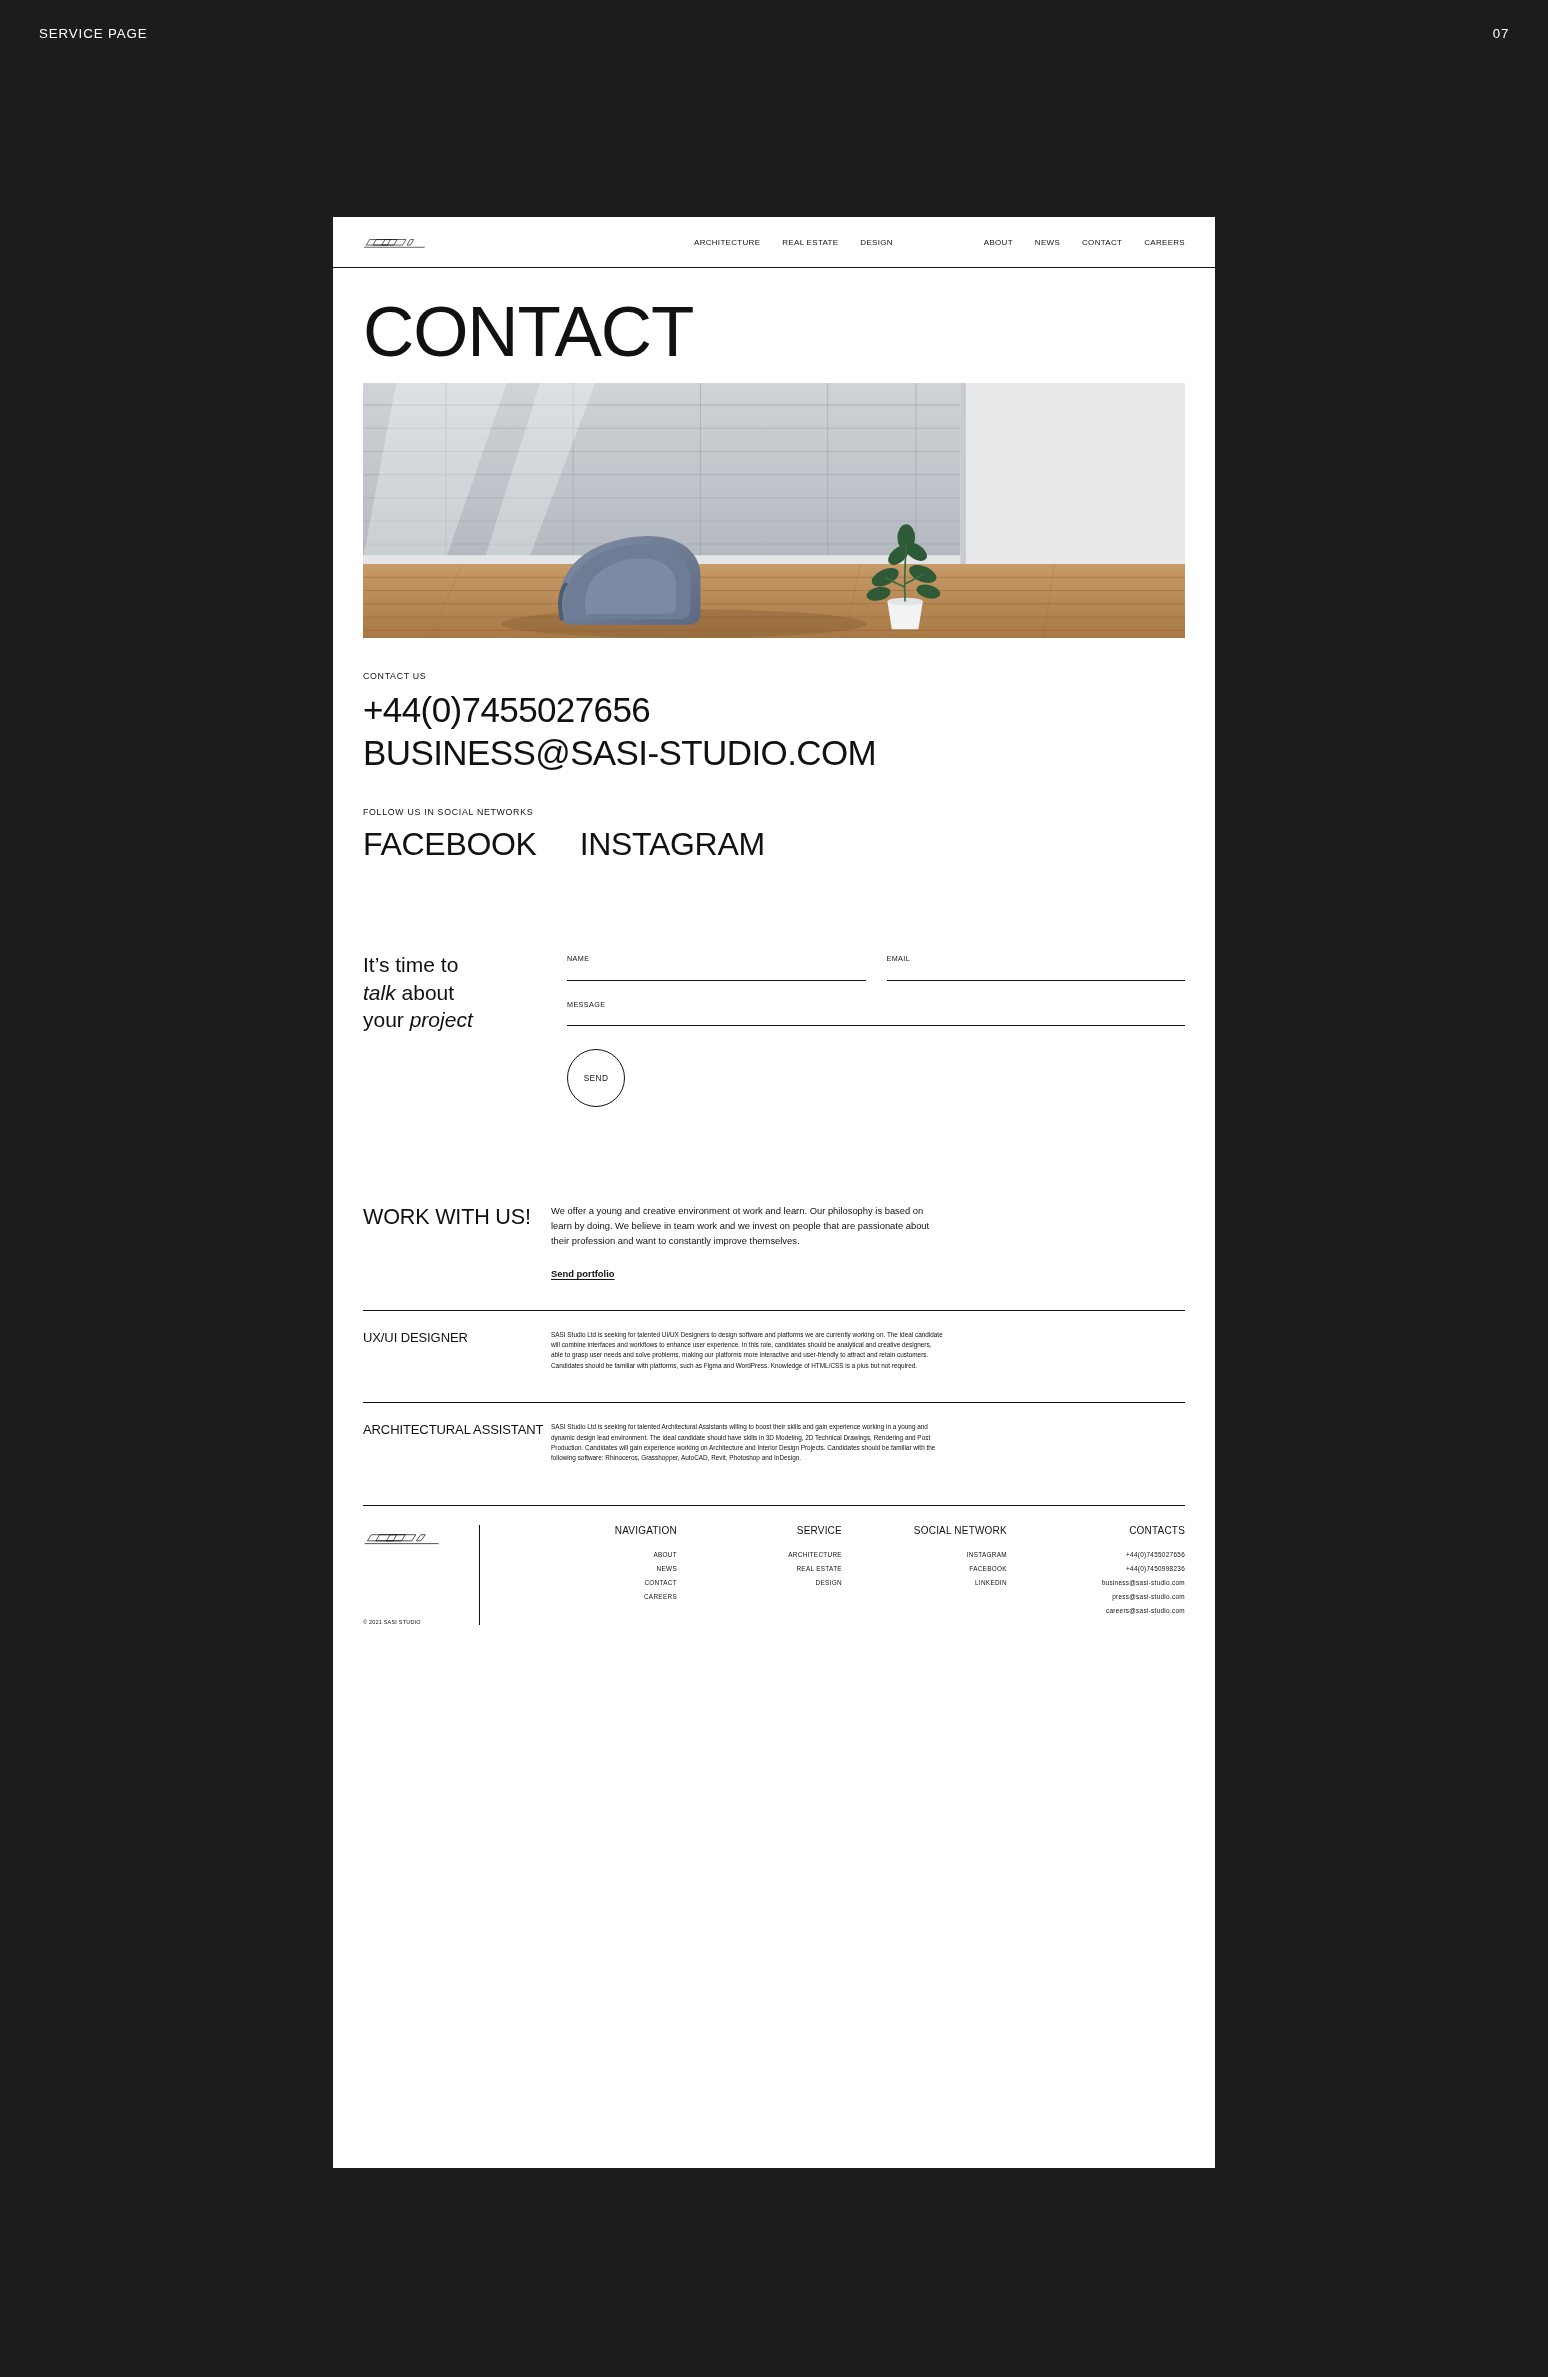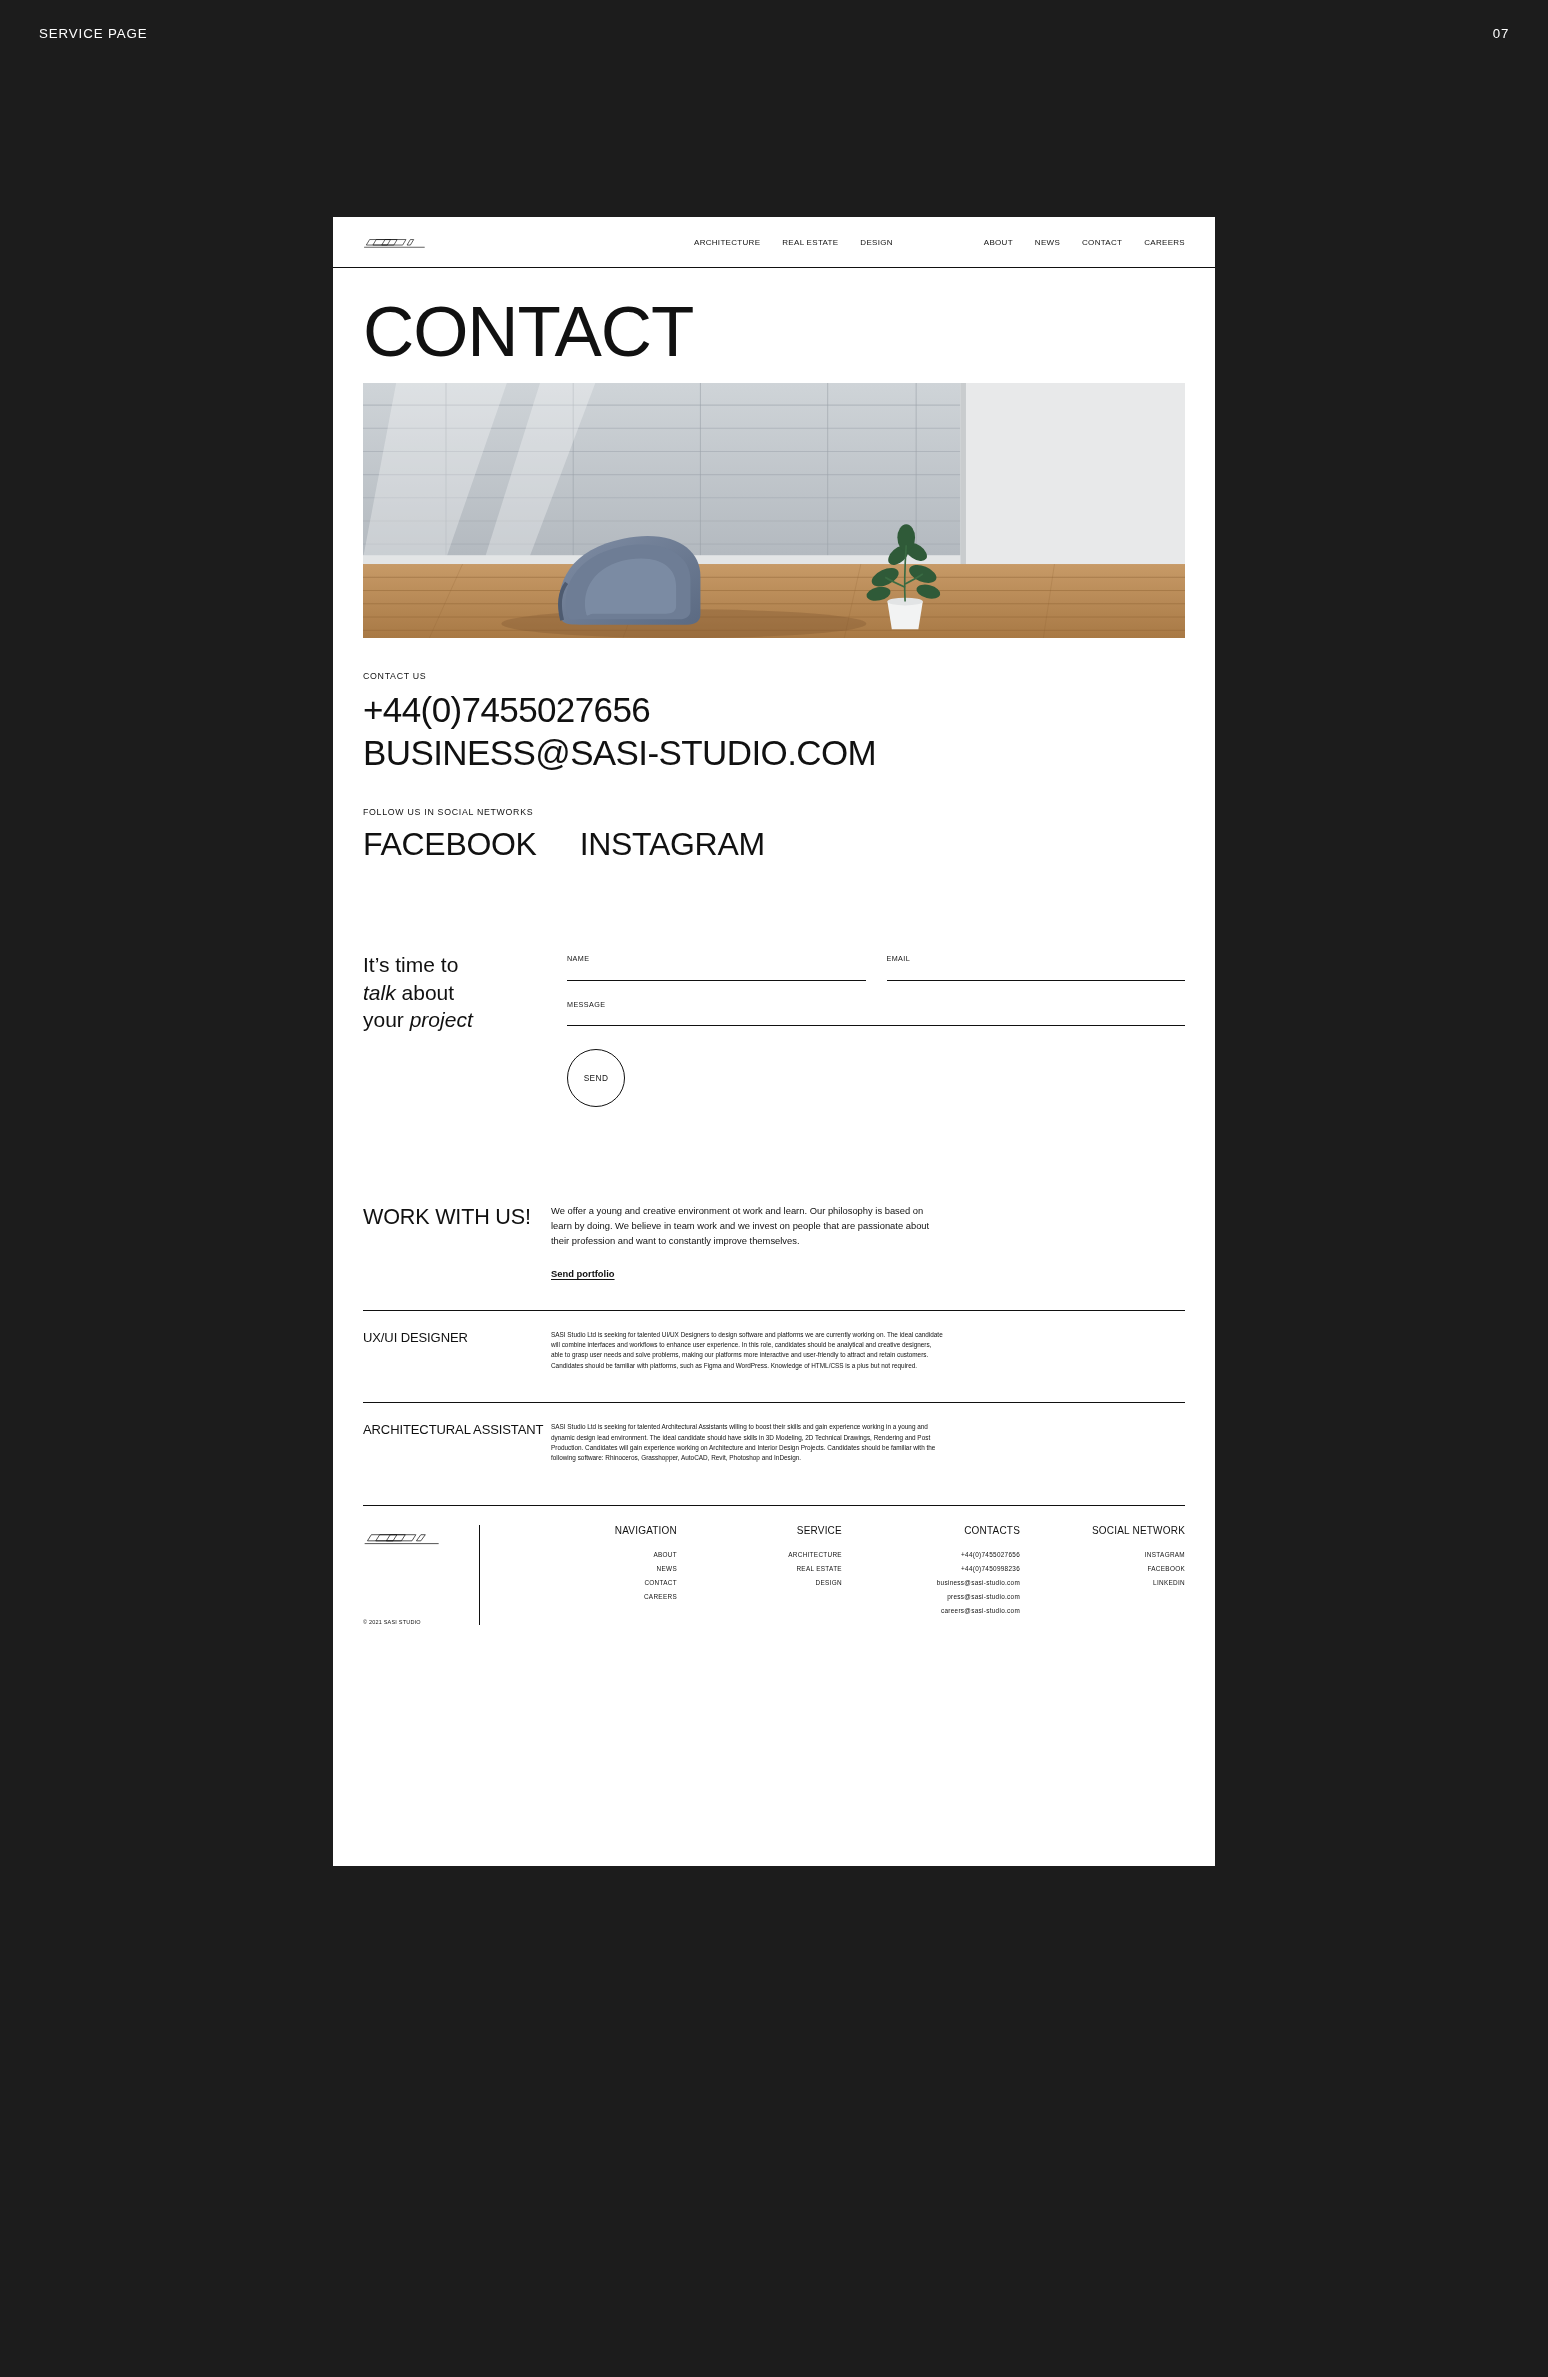--- a/index.html
+++ b/index.html
@@ -33,21 +33,21 @@
     letter-spacing: 0.7px;
     font-weight: 400;
   }
 
   
   .page {
     position: absolute;
     left: 333px;
     top: 217px;
     width: 882px;
-    height: 1649px;
+    height: 1951px;
     background: #ffffff;
     overflow: hidden;
   }
 
   .inner { padding: 0 30px; }
 
   
   .nav {
     display: flex;
     align-items: center;
@@ -495,34 +495,34 @@
           <a class="footer-item" href="#">CAREERS</a>
         </div>
 
         <div class="footer-col">
           <div class="footer-head">SERVICE</div>
           <a class="footer-item" href="#">ARCHITECTURE</a>
           <a class="footer-item" href="#">REAL ESTATE</a>
           <a class="footer-item" href="#">DESIGN</a>
         </div>
 
+        <div class="footer-col">
+          <div class="footer-head">SOCIAL NETWORK</div>
+          <a class="footer-item" href="#">INSTAGRAM</a>
+          <a class="footer-item" href="#">FACEBOOK</a>
+          <a class="footer-item" href="#">LINKEDIN</a>
+        </div>
+
         <div class="footer-col contacts">
           <div class="footer-head">CONTACTS</div>
           <a class="footer-item" href="#">+44(0)7455027656</a>
           <a class="footer-item" href="#">+44(0)7450998236</a>
           <a class="footer-item" href="#">business@sasi-studio.com</a>
           <a class="footer-item" href="#">press@sasi-studio.com</a>
           <a class="footer-item" href="#">careers@sasi-studio.com</a>
         </div>
 
-        <div class="footer-col">
-          <div class="footer-head">SOCIAL NETWORK</div>
-          <a class="footer-item" href="#">INSTAGRAM</a>
-          <a class="footer-item" href="#">FACEBOOK</a>
-          <a class="footer-item" href="#">LINKEDIN</a>
-        </div>
-
       </div>
     </div>
 
   </div>
 </div>
 
 
 </body></html>

